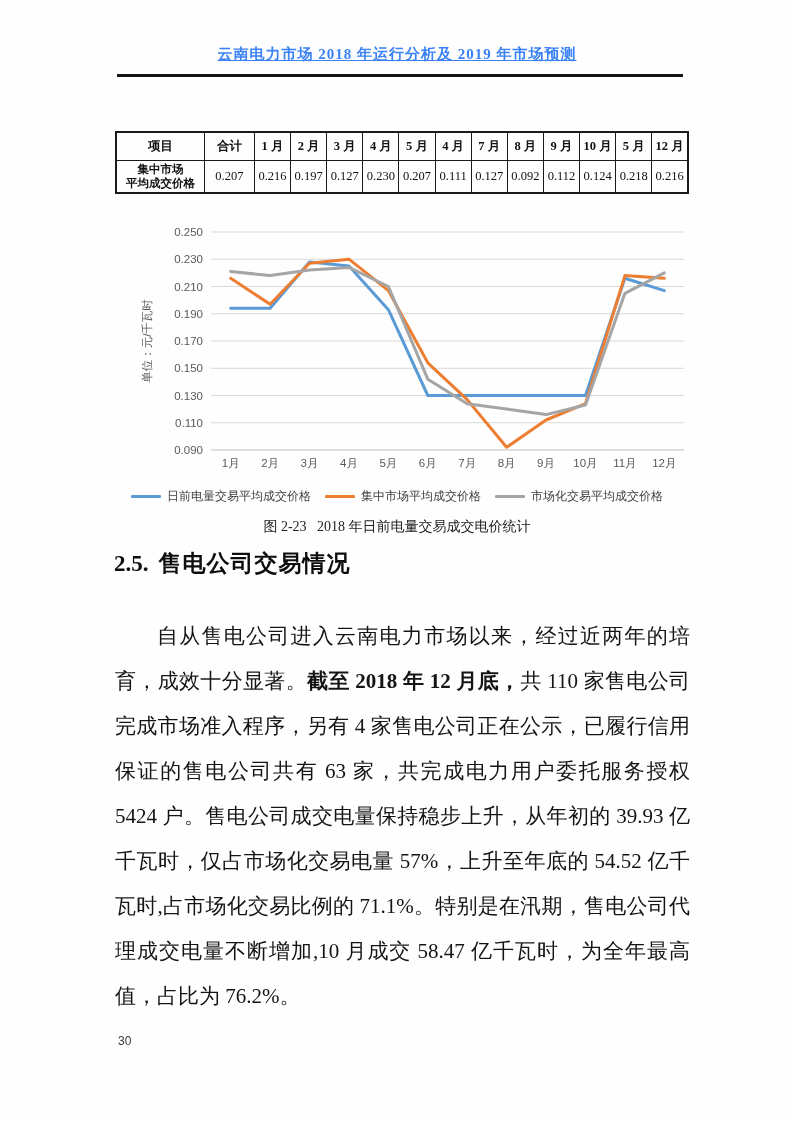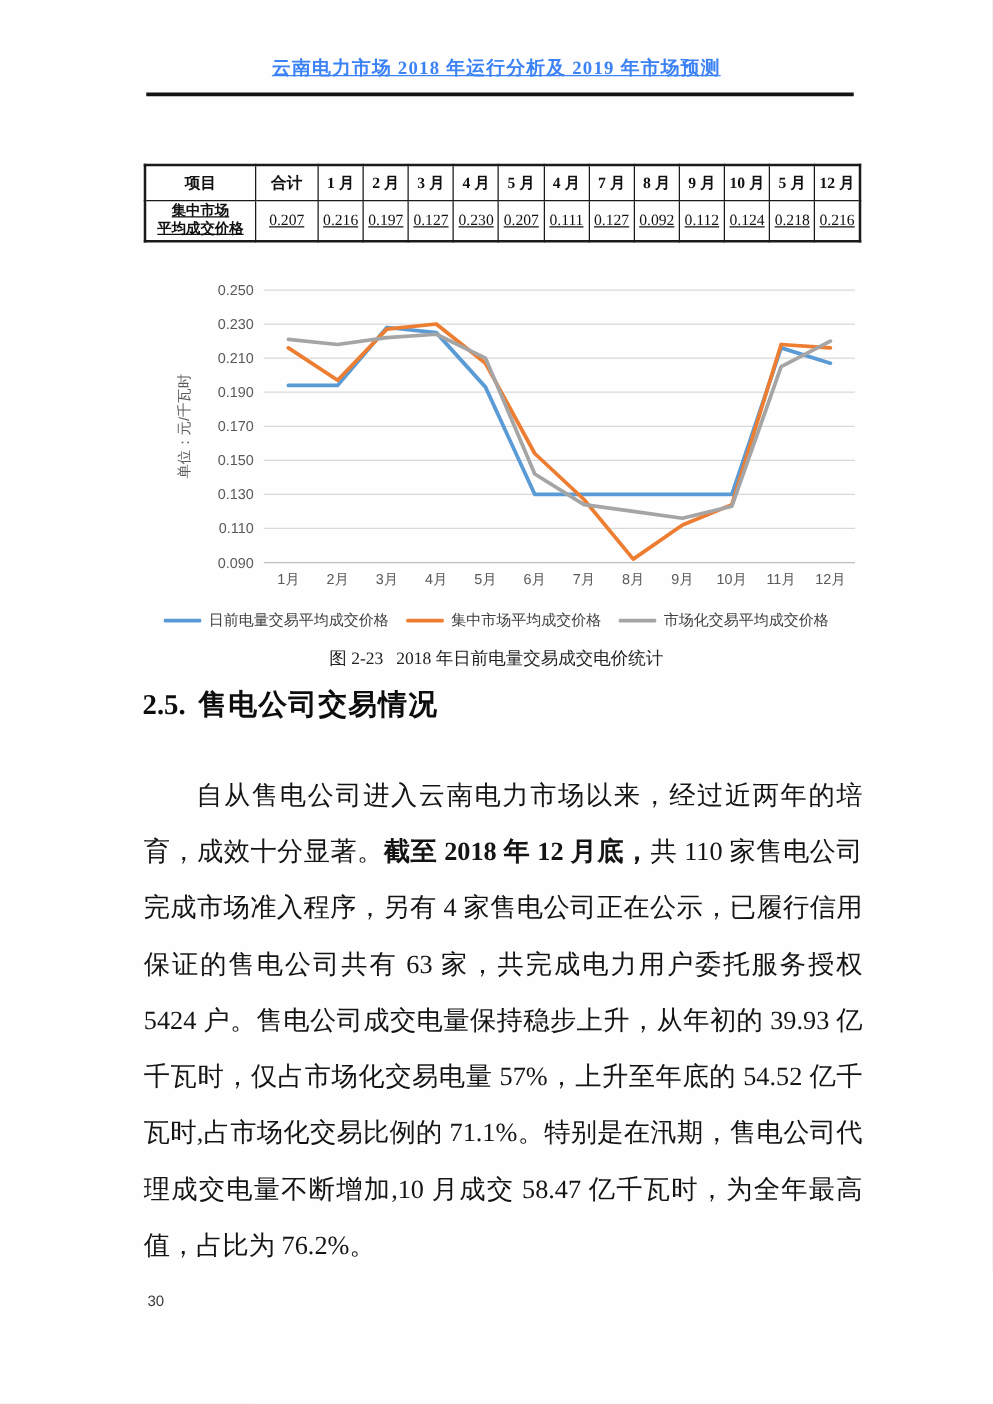--- a/index.html
+++ b/index.html
@@ -33,21 +33,21 @@
     margin-top:36px;
   }
   table.price-table th,table.price-table td{
     border:1px solid #1a1a1a;
     text-align:center;vertical-align:middle;
     padding:1px 0;
     overflow:hidden;
   }
   table.price-table{border:2px solid #1a1a1a;}
   table.price-table thead th{height:25px;font-weight:bold;font-size:12.5px;}
-  table.price-table tbody tr{height:28px;text-decoration:underline;}
+  table.price-table tbody tr{height:28px;}
   table.price-table tbody th{font-weight:bold;font-size:11.5px;line-height:1.25;}
   table.price-table tbody td{font-size:12.5px;font-family:"Liberation Serif","DejaVu Serif",serif;}
   col.c-label{width:88px;}
   col.c-total{width:50px;}
   col.c-month{width:36px;}
 
   .chart{
     position:absolute;top:226px;left:131px;width:574px;height:252px;
   }
   .chart svg{display:block;}

